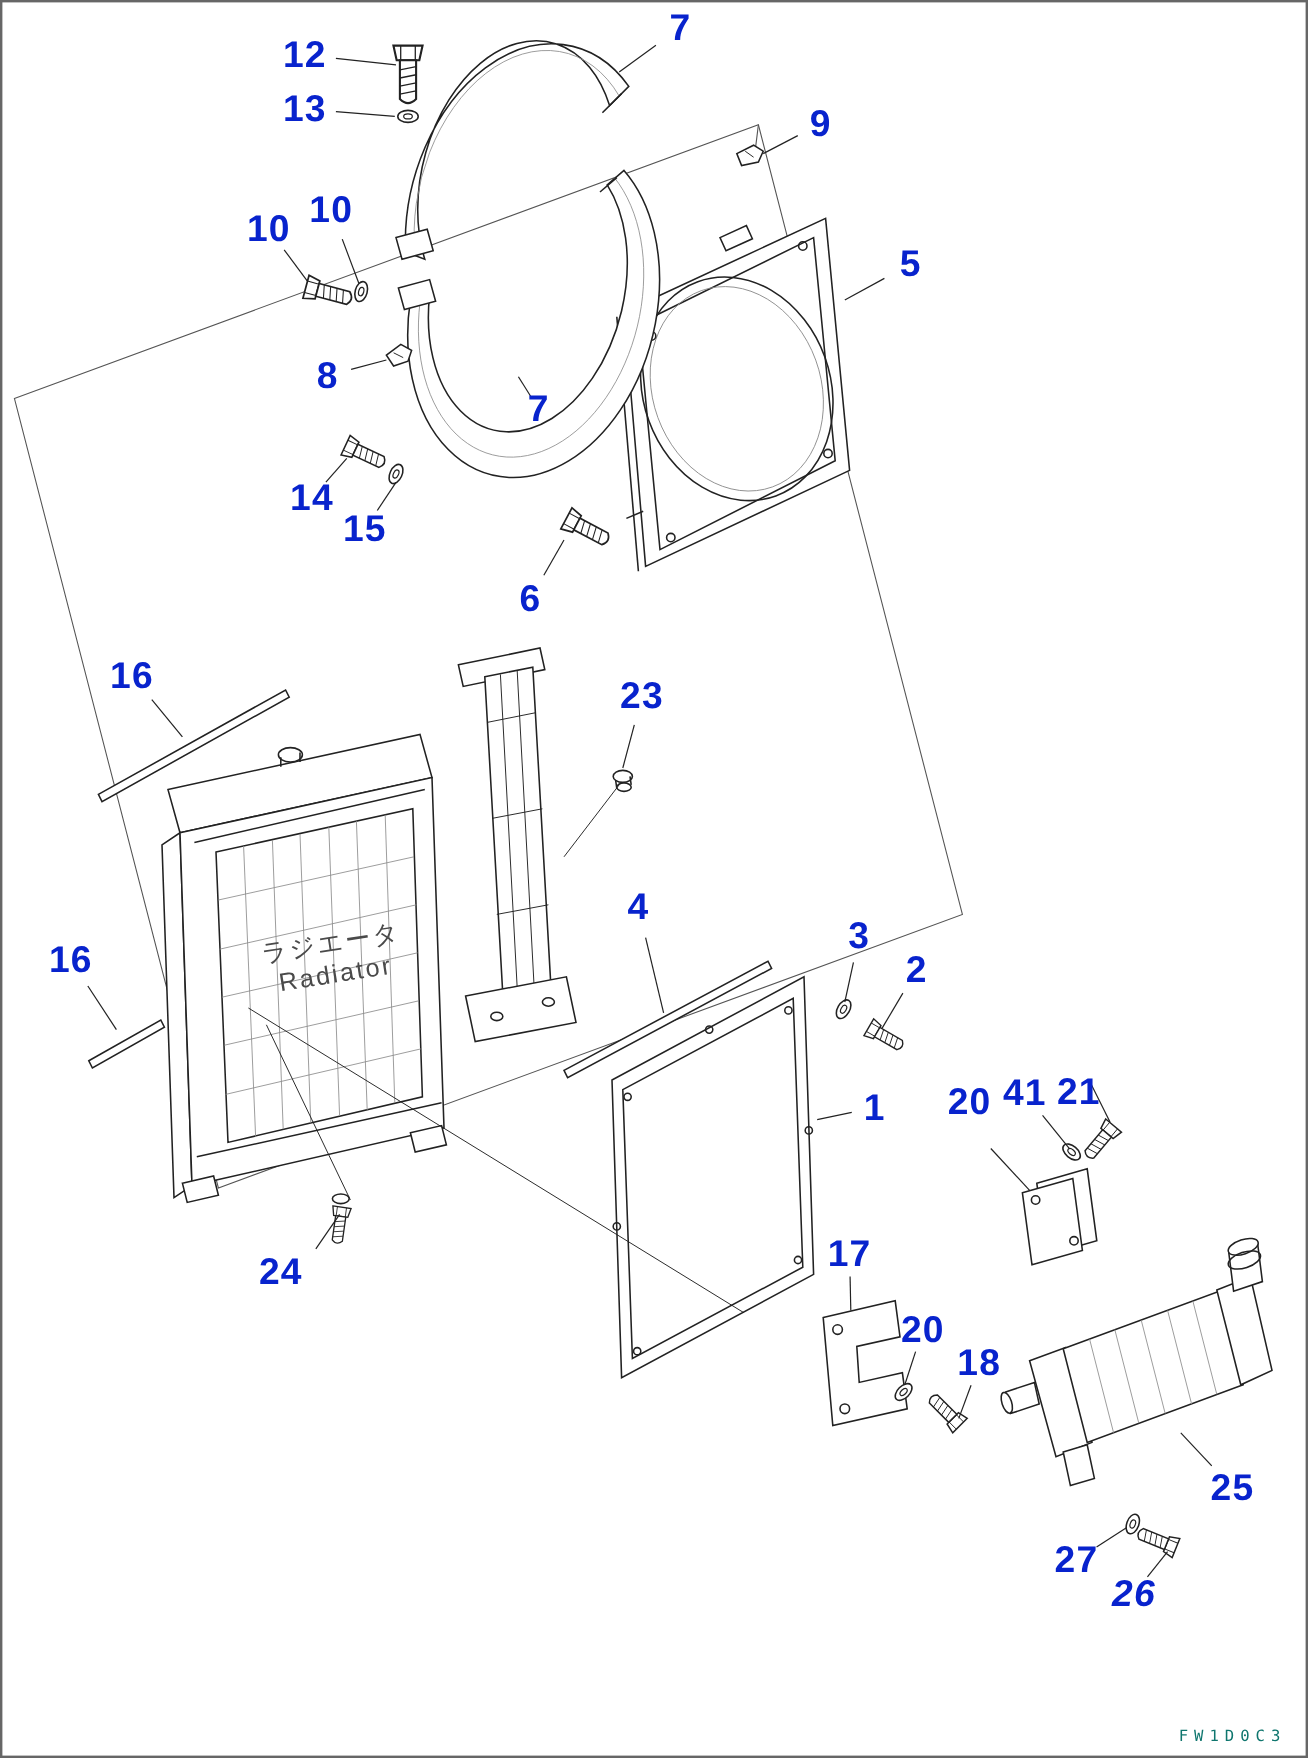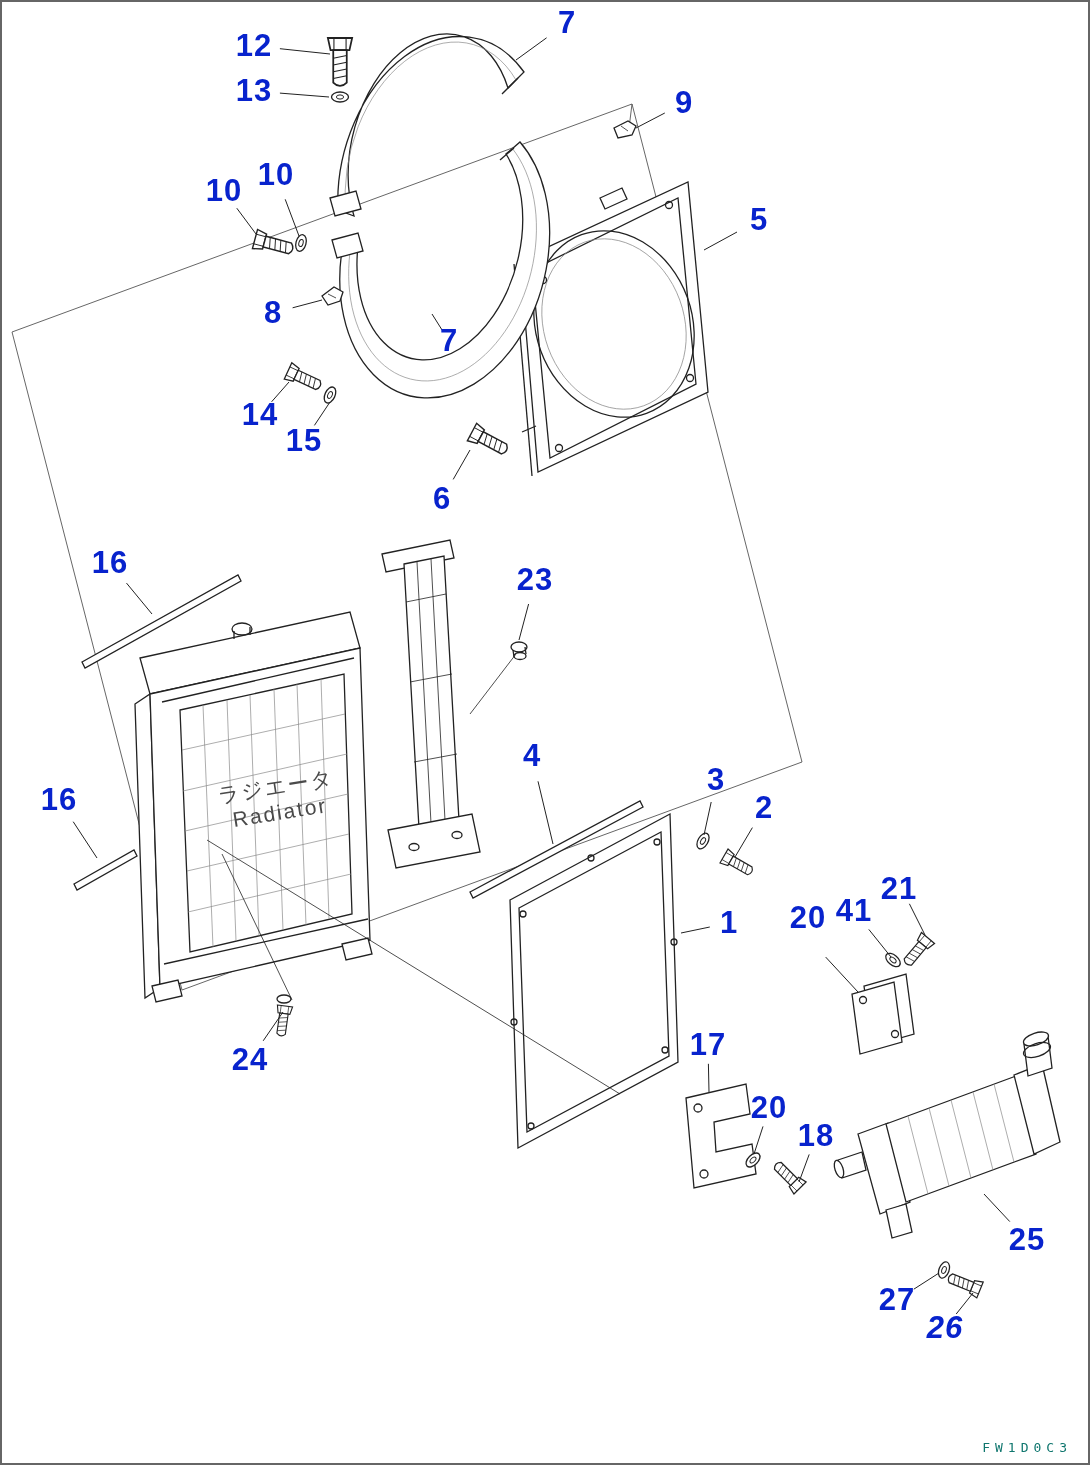--- a/index.html
+++ b/index.html
@@ -273,24 +273,24 @@
       <div class="callout" style="left: 258px; top: 413px;">14</div>
       <div class="callout" style="left: 302px; top: 439px;">15</div>
       <div class="callout" style="left: 440px; top: 497px;">6</div>
       <div class="callout" style="left: 108px; top: 561px;">16</div>
       <div class="callout" style="left: 533px; top: 578px;">23</div>
       <div class="callout" style="left: 530px; top: 754px;">4</div>
       <div class="callout" style="left: 714px; top: 778px;">3</div>
       <div class="callout" style="left: 762px; top: 806px;">2</div>
       <div class="callout" style="left: 57px; top: 798px;">16</div>
       <div class="callout" style="left: 727px; top: 921px;">1</div>
-      <div class="callout" style="left: 897px; top: 887px;">21</div>
+      <div class="callout" style="left: 897px; top: 908px;">21</div>
       <div class="callout" style="left: 852px; top: 909px;">41</div>
       <div class="callout" style="left: 806px; top: 916px;">20</div>
-      <div class="callout" style="left: 248px; top: 1058px;">24</div>
+      <div class="callout" style="left: 232px; top: 1058px;">24</div>
       <div class="callout" style="left: 706px; top: 1043px;">17</div>
       <div class="callout" style="left: 767px; top: 1106px;">20</div>
       <div class="callout" style="left: 814px; top: 1134px;">18</div>
       <div class="callout" style="left: 1025px; top: 1238px;">25</div>
       <div class="callout" style="left: 895px; top: 1298px;">27</div>
       <div class="callout" style="left: 943px; top: 1326px; font-style: italic;">26</div>
     </div>
 
   <div class="radlabel">
     <div>ラジエータ</div>

